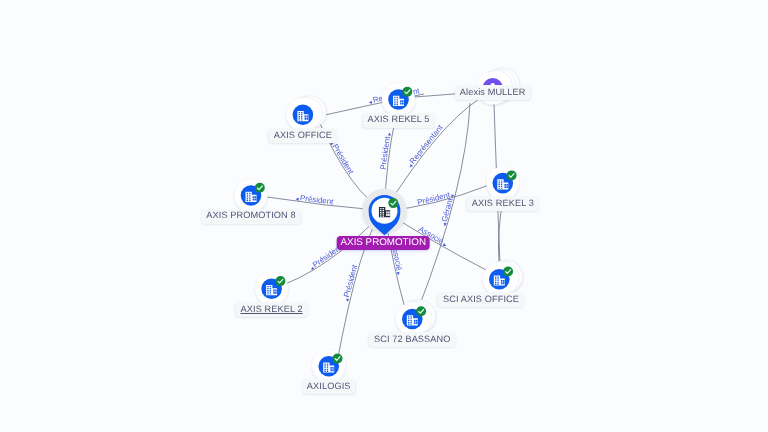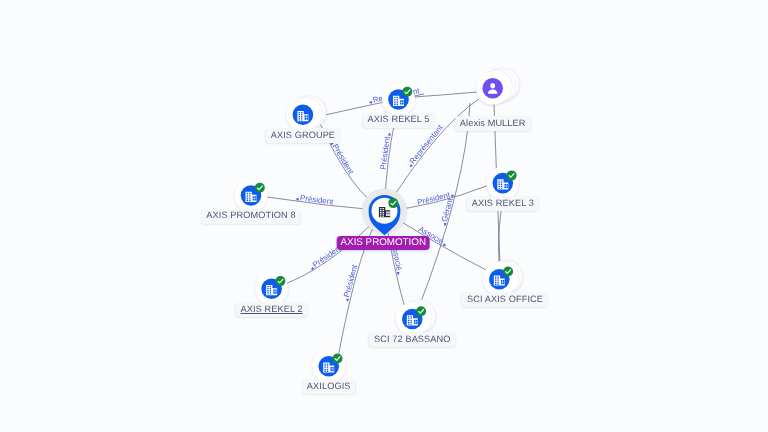--- a/index.html
+++ b/index.html
@@ -227,24 +227,24 @@
         <g transform="translate(323.20,362.41) scale(0.6875)" fill="#ffffff">
           <path fill-rule="evenodd" d="M0 0 h9.2 v4.6 h6.8 v10.2 H0 Z M1.75 1.6 h2 v1.7 h-2 Z M1.75 4.25 h2 v1.7 h-2 Z M1.75 6.9 h2 v1.7 h-2 Z M1.75 9.55 h2 v1.7 h-2 Z M1.75 12.2 h2 v1.7 h-2 Z M5.25 1.6 h2 v1.7 h-2 Z M5.25 4.25 h2 v1.7 h-2 Z M5.25 6.9 h2 v1.7 h-2 Z M5.25 9.55 h2 v1.7 h-2 Z M5.25 12.2 h2 v1.7 h-2 Z M10.35 6.7 h2.25 v2.7 h-2.25 Z M10.35 10.1 h2.25 v2.7 h-2.25 Z M13.2 6.7 h2.25 v2.7 h-2.25 Z M13.2 10.1 h2.25 v2.7 h-2.25 Z"></path>
         </g>
         <g>
           <circle cx="337.5" cy="358.5" r="5" fill="#128a3c"></circle>
           <path d="M 335.15 358.75 L 336.75 360.30 L 340.00 356.70" fill="none" stroke="#e8f6ec" stroke-width="1.25" stroke-linecap="round" stroke-linejoin="round"></path>
         </g>
       </g>
     </svg>
   <div id="nodeLayer">
-      <div class="nodeLabel" style="left: 302.9px; top: 127.8px; position: absolute;">AXIS GROUPE</div>
+      <div class="nodeLabel" style="left: 302.9px; top: 127.8px; position: absolute;">AXIS OFFICE</div>
       <div class="nodeLabel" style="left: 398.5px; top: 112.5px; position: absolute;">AXIS REKEL 5</div>
-      <div class="nodeLabel" style="left: 492.7px; top: 116px; position: absolute;">Alexis MULLER</div>
+      <div class="nodeLabel" style="left: 492.7px; top: 85px; position: absolute;">Alexis MULLER</div>
       <div class="nodeLabel" style="left: 251px; top: 208.5px; position: absolute;">AXIS PROMOTION 8</div>
       <div class="nodeLabel rootLabel" style="left: 383.3px; top: 236px; position: absolute;">AXIS PROMOTION</div>
       <div class="nodeLabel" style="left: 502.8px; top: 196.1px; position: absolute;">AXIS REKEL 3</div>
-      <div class="nodeLabel" style="left: 505px; top: 292.2px; position: absolute;">SCI AXIS OFFICE</div>
+      <div class="nodeLabel" style="left: 481px; top: 292.2px; position: absolute;">SCI AXIS OFFICE</div>
       <div class="nodeLabel" style="left: 271.6px; top: 301.8px; position: absolute; text-decoration: underline;">AXIS REKEL 2</div>
       <div class="nodeLabel" style="left: 412.3px; top: 332px; position: absolute;">SCI 72 BASSANO</div>
       <div class="nodeLabel" style="left: 328.7px; top: 379.2px; position: absolute; text-align: center;">AXILOGIS</div>
     </div>
 </div>
 
 </body></html>

